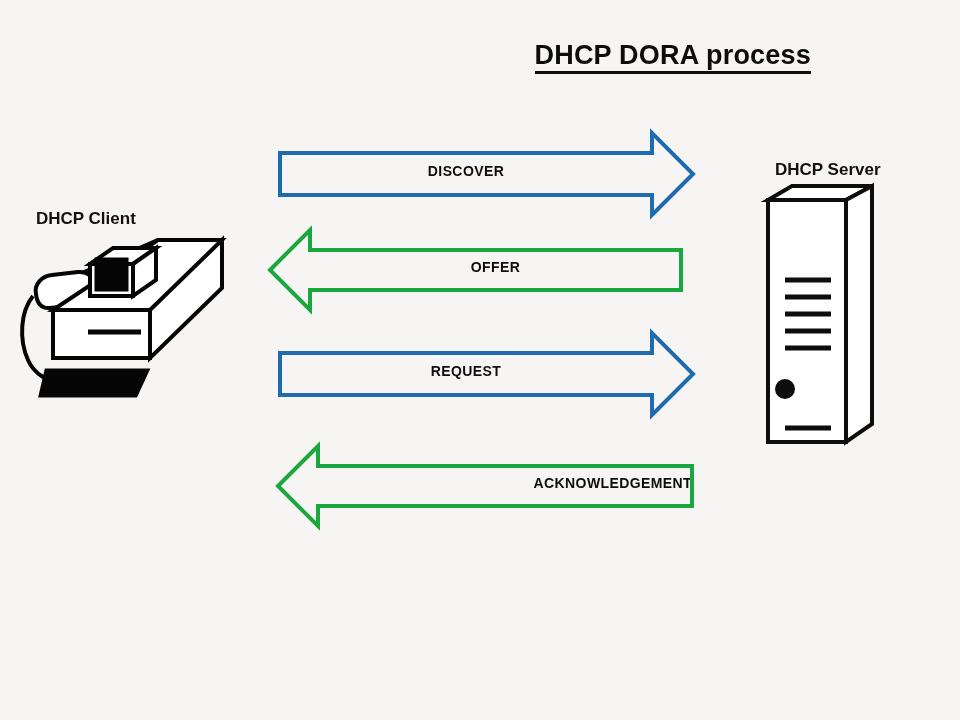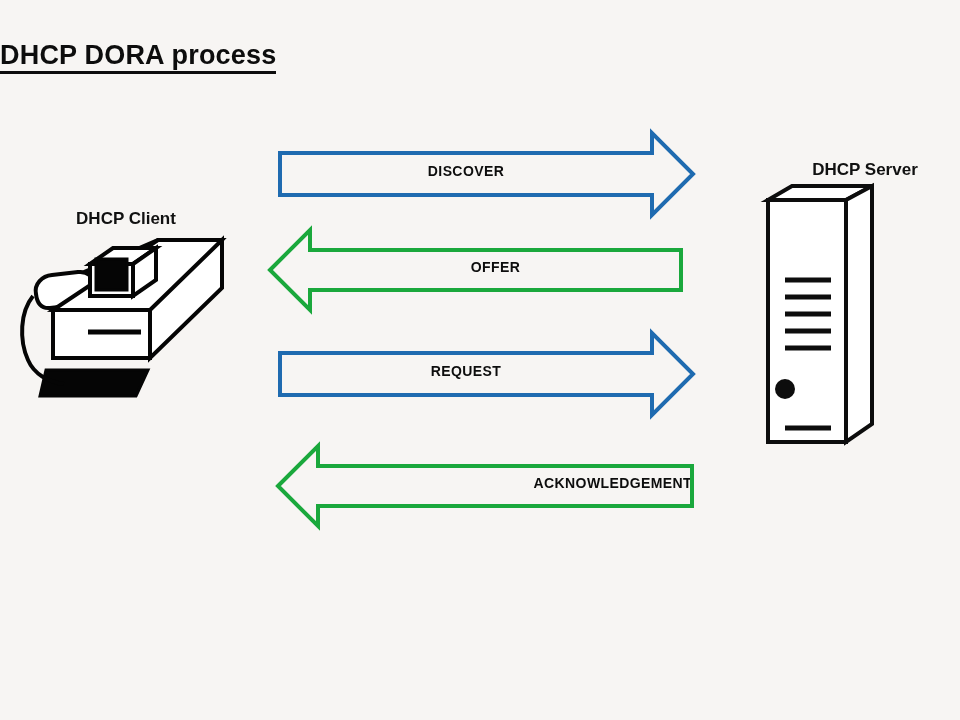--- a/index.html
+++ b/index.html
@@ -19,38 +19,38 @@
     left: 0;
     top: 0;
     width: 960px;
     height: 720px;
   }
   .page-title {
     position: absolute;
     left: 0;
     top: 40px;
     width: 811px;
-    text-align: left;
+    text-align: right;
     font-size: 27px;
     font-weight: bold;
     color: #0d0d0d;
     letter-spacing: 0.2px;
   }
   .page-title span.u {
     border-bottom: 3px solid #0d0d0d;
     padding-bottom: 2px;
     display: inline-block;
     line-height: 1.05;
   }
   .node-label {
     position: absolute;
     font-size: 17px;
     font-weight: bold;
     color: #111111;
-    text-align: center;
+    text-align: left;
     white-space: nowrap;
   }
   #client-label {
     left: 36px;
     top: 209px;
     width: 180px;
   }
   #server-label {
     left: 775px;
     top: 160px;

